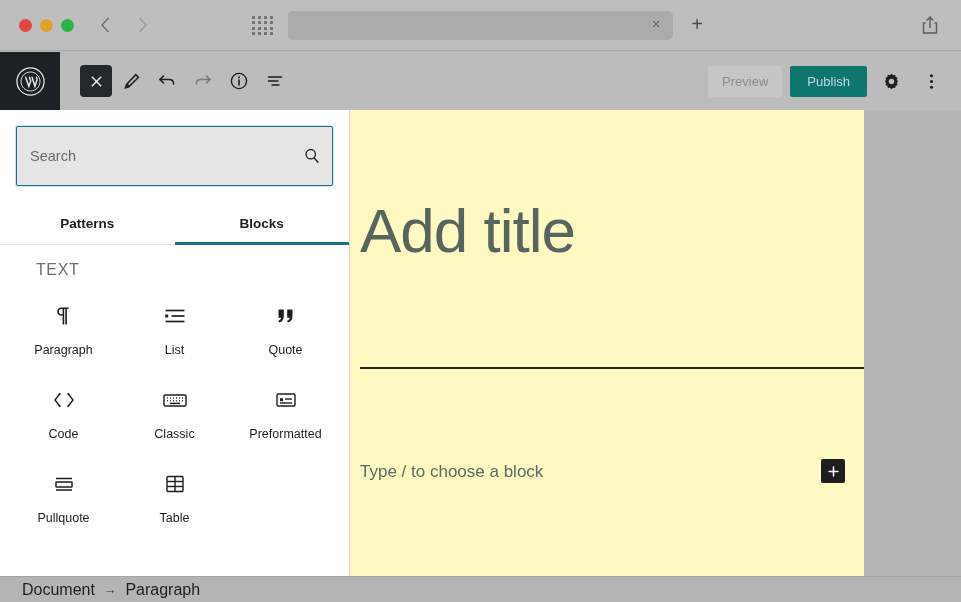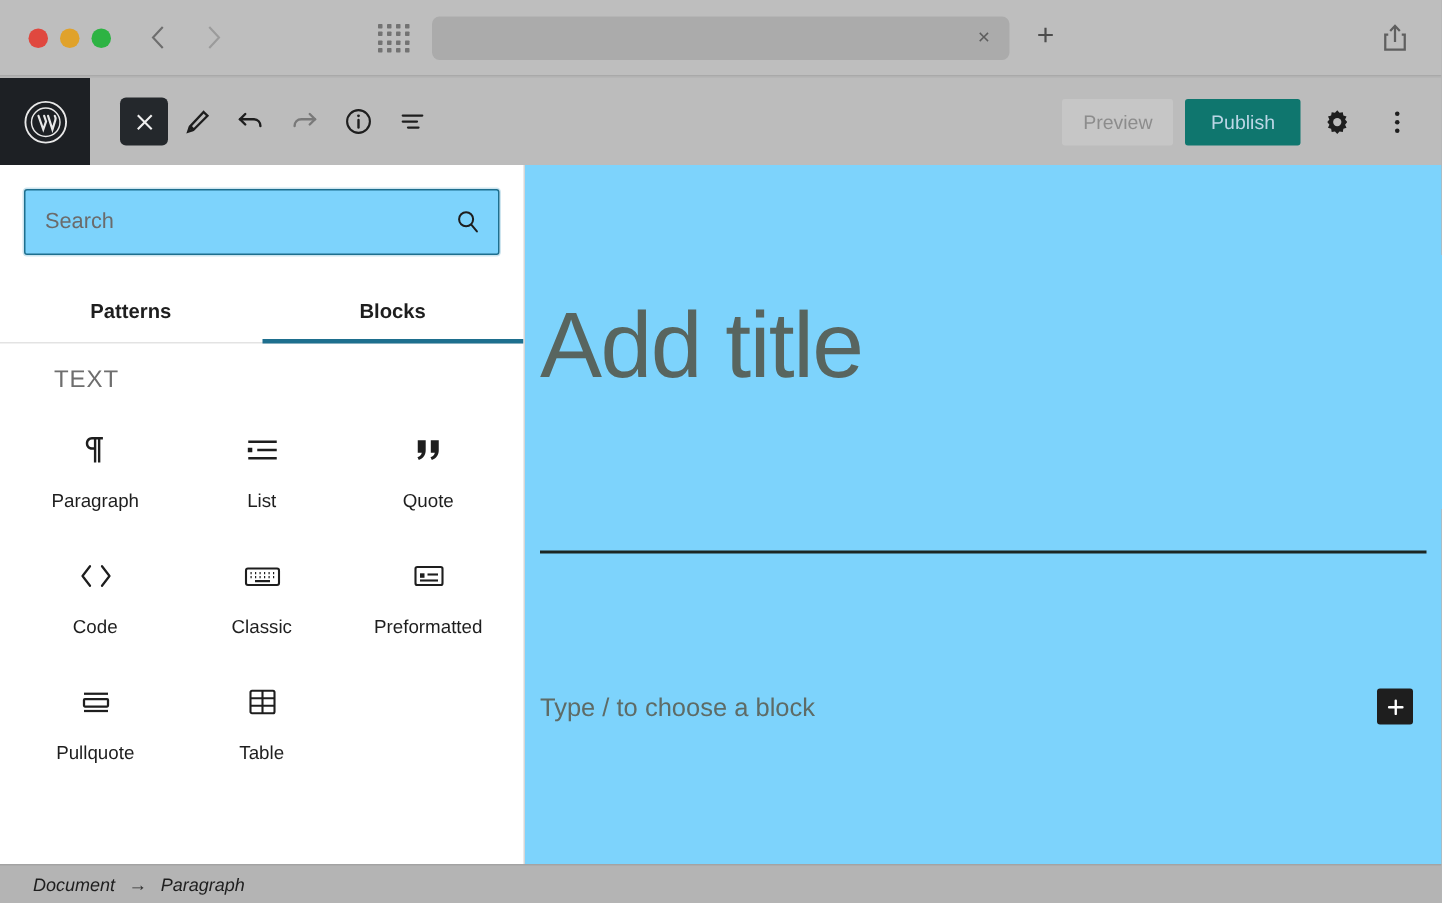--- a/index.html
+++ b/index.html
@@ -113,25 +113,25 @@
   .inserter {
     position: absolute; top: 110px; left: 0;
     width: 350px; height: 466px;
     background: #ffffff;
     border-right: 1px solid #d6d6d6;
     overflow: hidden;
   }
   .search-wrap { padding: 16px; }
   .search-box {
     position: relative;
-    height: 44px;
+    height: 60px;
     border: 1.5px solid #1e6f8e;
     border-radius: 2px;
     box-shadow: 0 0 0 1px rgba(60,150,190,0.25);
-    background: #7dd3fc;
+    background: #e5e5e5;
     display: flex; align-items: center;
   }
   .search-input {
     border: none; outline: none; background: transparent;
     font-family: inherit; font-size: 14.5px; color: #2b2b2b;
     padding: 0 40px 0 13px;
     width: 100%; height: 100%;
   }
   .search-input::placeholder { color: #6b6b6b; }
   .search-icon-holder {
@@ -169,22 +169,22 @@
     color: #1e1e1e;
   }
   .block-label {
     margin-top: 12px;
     font-size: 12.5px; color: #1e1e1e; text-align: center;
   }
 
   
   .canvas {
     position: absolute; top: 110px; left: 350px;
-    width: 611px; height: 466px;
-    background: #7dd3fc;
+    width: 514px; height: 466px;
+    background: #fef9c3;
     overflow: hidden;
   }
   .post-title {
     position: absolute; left: 10px; top: 85px;
     font-size: 62px; font-weight: normal;
     color: #58655f; letter-spacing: -1px;
     white-space: nowrap;
   }
   .title-rule {
     position: absolute; left: 10px; top: 257px;
@@ -204,21 +204,21 @@
 
   
   .status-bar {
     position: absolute; bottom: 0; left: 0;
     width: 961px; height: 26px;
     background: #b4b4b4;
     border-top: 1px solid #a3a3a3;
     display: flex; align-items: center;
     padding-left: 22px; gap: 9px;
   }
-  .crumb { font-size: 12px; color: #1e1e1e; font-style: italic; }
+  .crumb { font-size: 16px; color: #1e1e1e; }
   .crumb-arrow { font-size: 12.5px; color: #2b2b2b; }
 </style>
 </head>
 <body>
 
 <div id="app">
 
   <div class="browser-bar">
     <div class="traffic">
       <span class="light red"></span>

